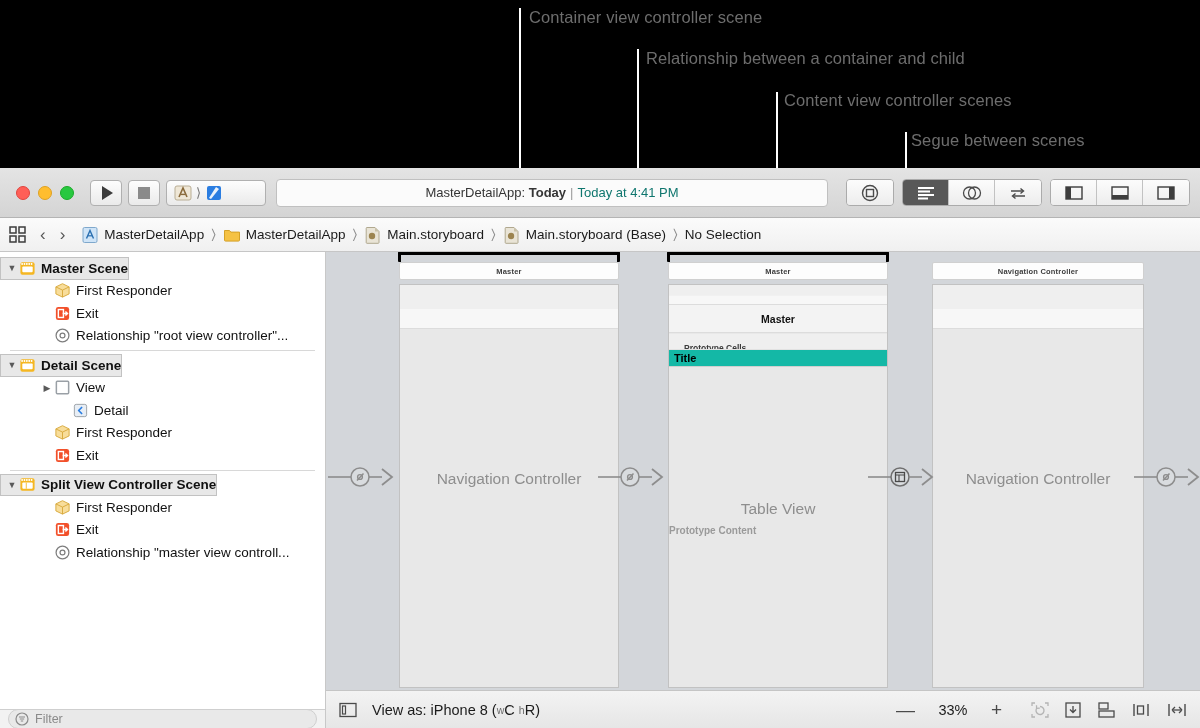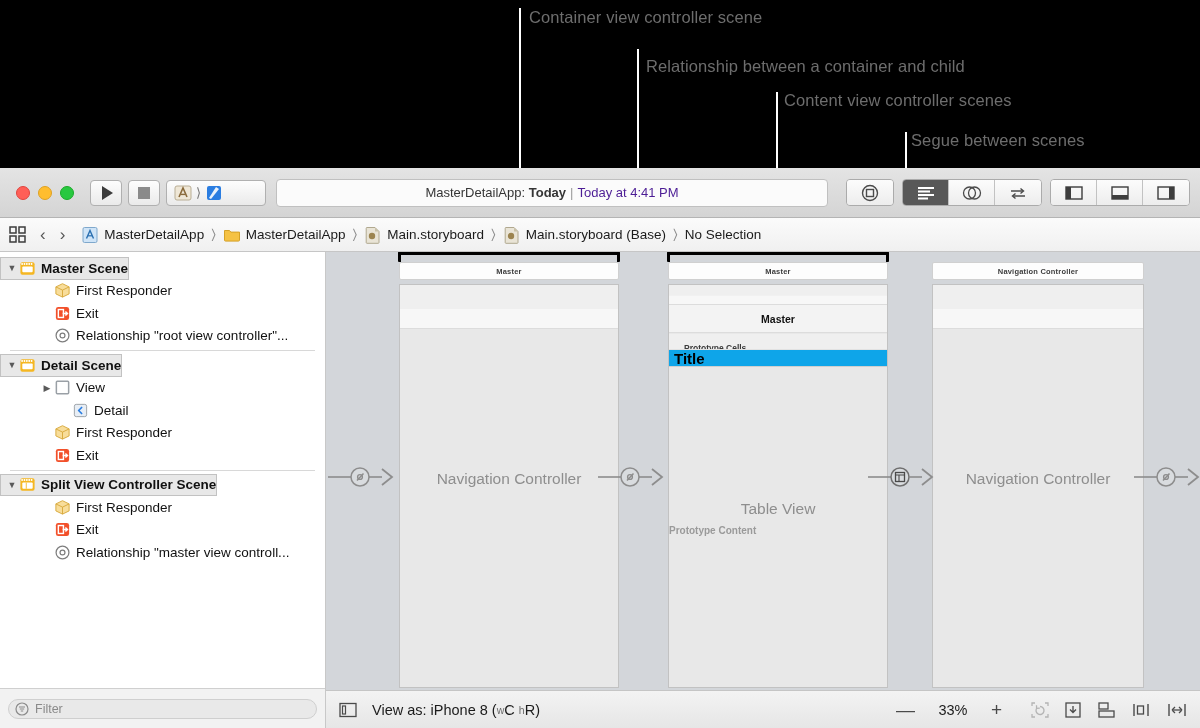--- a/index.html
+++ b/index.html
@@ -79,21 +79,21 @@
   .statusbar {
     flex: 1; height: 28px; max-width: 570px;
     background: #fbfbfb;
     border: 1px solid #c0c0c0; border-radius: 4px;
     display: flex; align-items: center; justify-content: center;
     font-size: 13px; color: #353535;
     margin-right: 10px;
   }
   .statusbar b { font-weight: bold; }
   .statusbar .sep { color:#9a9a9a; margin: 0 4px; }
-  .statusbar .dim { color:#4c1d95;text-align:center; }
+  .statusbar .dim { color:#0f766e;text-align:center; }
 
   .seg-group {
     display: flex; height: 27px;
     border: 1px solid #ababab; border-radius: 4px;
     overflow: hidden; margin-left: 8px;
     background: #f2f2f2;
   }
   .seg {
     width: 46px;
     display: flex; align-items: center; justify-content: center;
@@ -136,21 +136,21 @@
     white-space: nowrap;
   }
   .orow.scene { font-weight: bold; }
   .disc {
     width: 14px; text-align: center; color: #5a5a5a; font-size: 9px;
     flex: 0 0 14px;
   }
   .oicon { width: 17px; height: 17px; margin-right: 5px; flex: 0 0 17px; display:block; }
   .odiv { height: 1px; background: #d8d8d8; margin: 3px 10px 3px 10px; }
   .filterbar {
-    height: 40px; border-top: 1px solid #cfcfcf;
+    height: 19px; border-top: 1px solid #cfcfcf;
     background: #f2f2f2;
     display: flex; align-items: center; padding: 0 8px;
   }
   .filterfield {
     flex: 1; height: 20px;
     background: #e9e9e9; border: 1px solid #cfcfcf; border-radius: 10px;
     display: flex; align-items: center; gap: 6px; padding: 0 6px;
     font-size: 12.5px; color: #8a8a8a;
   }
 
@@ -207,25 +207,25 @@
   }
   .tbl-proto-hdr {
     position: absolute; left: 0; right: 0; top: 49px;
     height: 27px; background: #efefef;
     display:flex; align-items:center;
     padding-left: 15px;
     font-size: 8.5px; font-weight: bold; color: #3b3b3b;
   }
   .tbl-cell {
     position: absolute; left: 0; right: 0; top: 64px;
-    height: 18px; background: #0ea5e9;
+    height: 18px; background: #14b8a6;
     border-top: 1px solid #e2e2e2; border-bottom: 1px solid #cfcfcf;
     display:flex; align-items:center;
     padding-left: 5px;
-    font-size: 15px; font-weight: bold; color: #000;
+    font-size: 11px; font-weight: bold; color: #000;
   }
 
   .connector { position: absolute; }
 
   .hud {
     position: absolute; left: 326px; right: 0; bottom: 0;
     height: 38px;
     background: linear-gradient(to bottom,#f3f3f3,#e6e6e6);
     border-top: 1px solid #c5c5c5;
     display: flex; align-items: center;
@@ -239,21 +239,21 @@
   .zoom-pm { font-size: 19px; color:#4a4a4a; line-height: 1; }
   .hud-right { display: flex; align-items: center; gap: 13px; margin-left: 28px; }
 </style>
 </head>
 <body>
 
 <div id="root">
 
   <div>
     <div class="annot-label" style="left:529px; top:8px;">Container view controller scene</div>
-    <div class="annot-label" style="left:646px; top:49px;margin-top:8px;">Relationship between a container and child</div>
+    <div class="annot-label" style="left:646px; top:49px;">Relationship between a container and child</div>
     <div class="annot-label" style="left:784px; top:91px;">Content view controller scenes</div>
     <div class="annot-label" style="left:911px; top:131px;">Segue between scenes</div>
 
     <div class="leader" style="left:519px; top:8px;  height:160px;"></div>
     <div class="leader" style="left:637px; top:49px; height:119px;"></div>
     <div class="leader" style="left:776px; top:92px; height:76px;"></div>
     <div class="leader" style="left:905px; top:132px;height:36px;"></div>
   </div>
 
   <div id="xcode">

